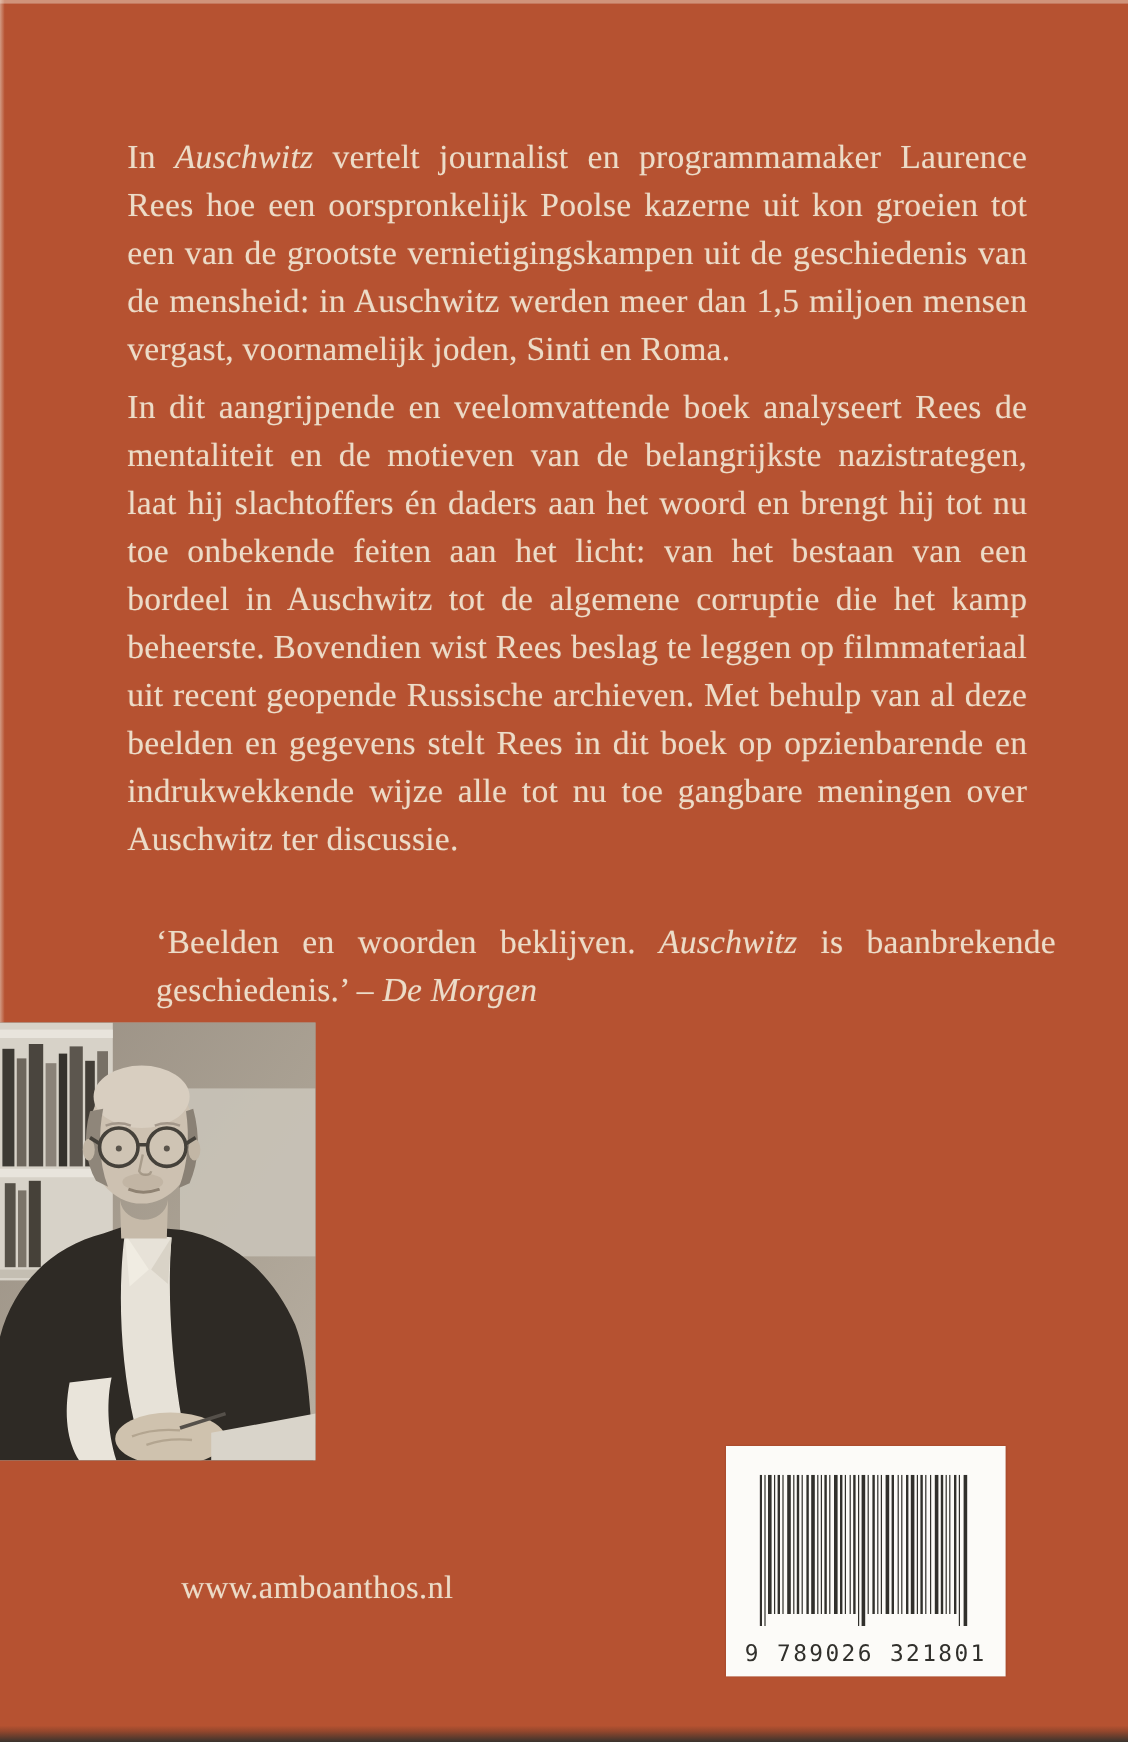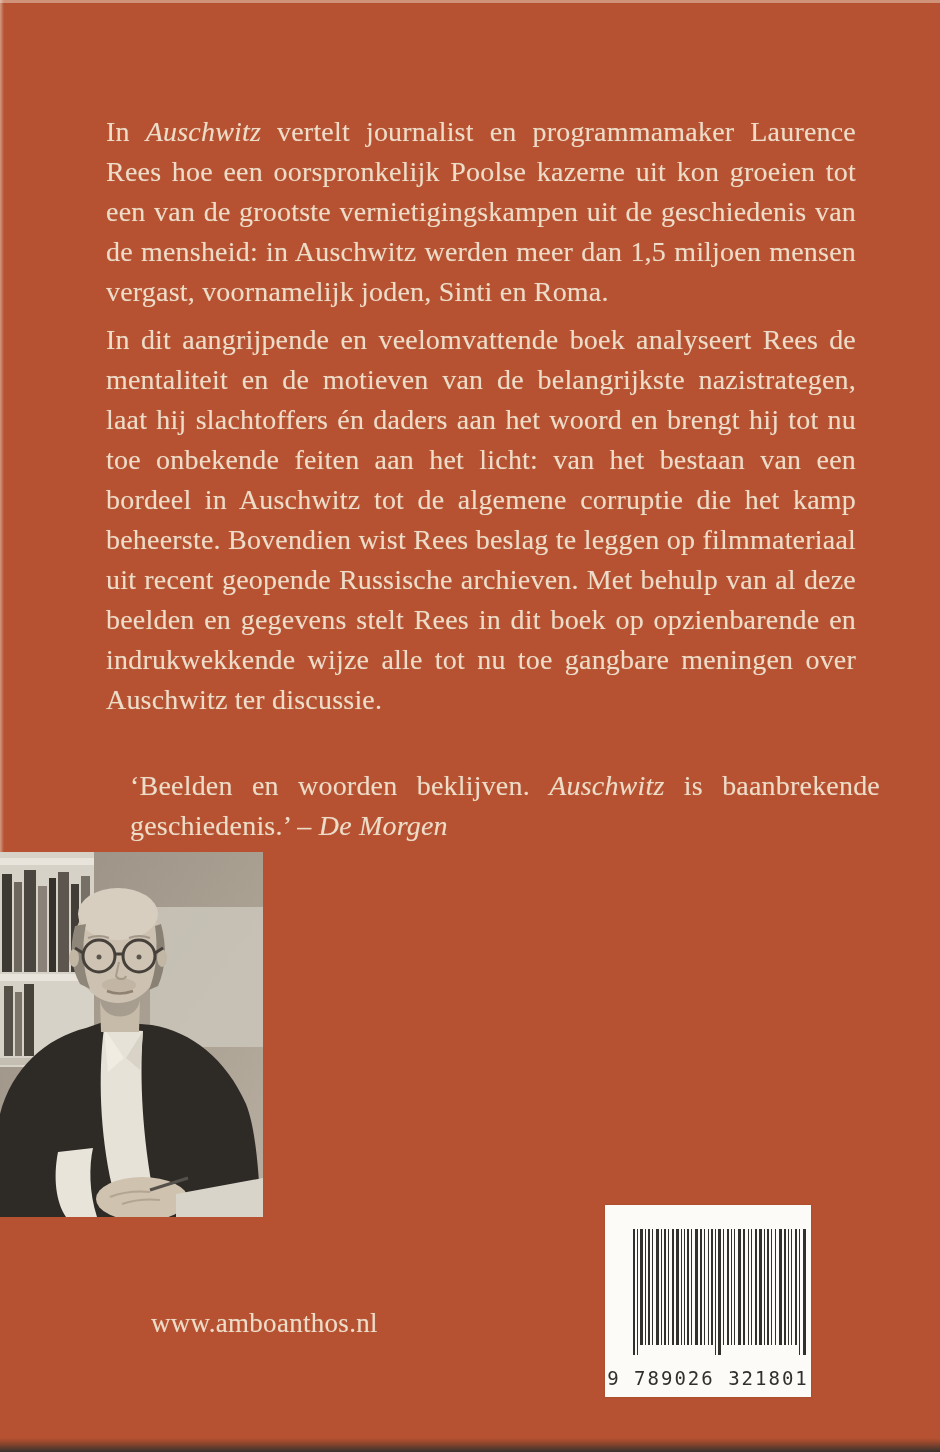--- a/index.html
+++ b/index.html
@@ -49,21 +49,21 @@
   }
   .photo {
     position: absolute; left: 0; top: 852px;
     width: 263px; height: 365px;
     overflow: hidden;
     background: #a79f94;
   }
   .photo svg { display: block; }
   .barcode-box {
     position: absolute; left: 605px; top: 1205px;
-    width: 206px; height: 192px;
+    width: 233px; height: 192px;
     background: var(--barcode-bg, #fcfbf8);
     box-shadow: 0 0 2px rgba(0,0,0,0.15);
   }
   .barcode-bars { position: absolute; left: 28px; top: 24px; }
   .barcode-number {
     position: absolute; left: 0; bottom: 8px; width: 100%;
     text-align: center;
     font-family: "DejaVu Sans Mono", monospace;
     font-size: 19px;
     letter-spacing: 2px;

